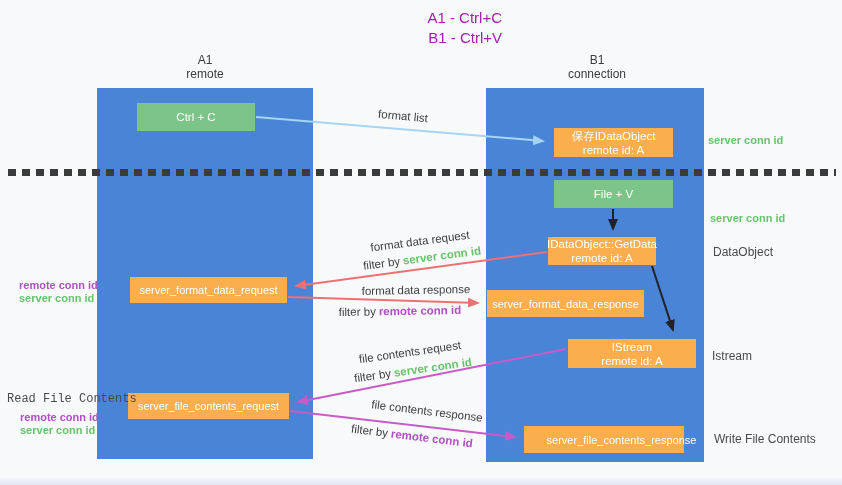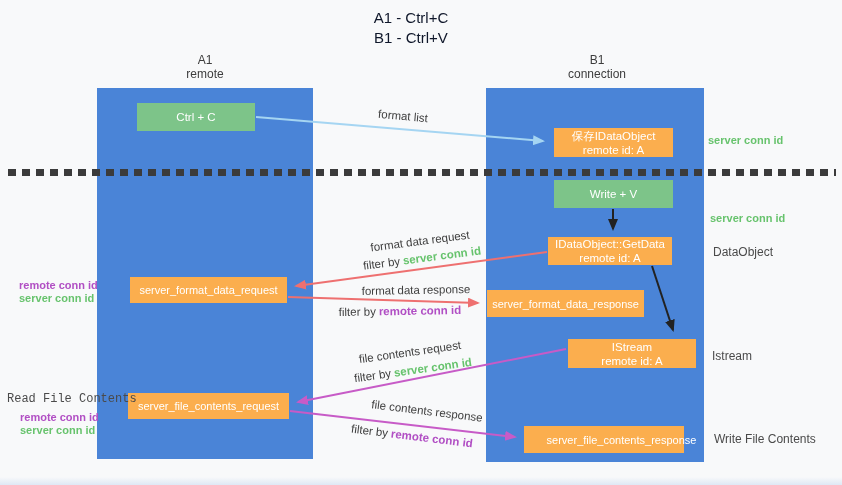--- a/index.html
+++ b/index.html
@@ -4,22 +4,22 @@
 <style>
   html,body{margin:0;padding:0;background:#f8f9fa;}
   .stage{
     position:relative;width:842px;height:485px;overflow:hidden;
     background:#f8f9fa;
     font-family:"Liberation Sans", sans-serif;
     color:#3f3f3f;
   }
   .abs{position:absolute;}
   .title{
-    left:320px;top:8px;width:182px;text-align:center;
-    font-size:15px;line-height:20px;color:#0f172a;
+    left:320px;top:8px;width:182px;text-align:right;
+    font-size:15px;line-height:20px;color:#a21caf;
   }
   .colhead{
     top:53px;width:120px;text-align:center;
     font-size:12px;line-height:14px;color:#3d3d3d;
   }
   .column{
     top:88px;background:#4a84d7;
   }
   .dotted{
     left:8px;top:169px;width:828px;height:7px;
@@ -94,28 +94,28 @@
     <line x1="547" y1="252" x2="296" y2="286" stroke="#ee7070" stroke-width="2" marker-end="url(#ah-red)"></line>
     <line x1="288" y1="297" x2="478" y2="303" stroke="#ee7070" stroke-width="2" marker-end="url(#ah-red)"></line>
     <line x1="566" y1="349" x2="298" y2="402" stroke="#c75bc7" stroke-width="2" marker-end="url(#ah-magenta)"></line>
     <line x1="290" y1="411" x2="515" y2="437" stroke="#c75bc7" stroke-width="2" marker-end="url(#ah-magenta)"></line>
   </svg>
 
   <div class="abs node green-box" style="left:137px;top:103px;width:118px;height:28px;">
     <div>Ctrl + C</div>
   </div>
   <div class="abs node green-box" style="left:554px;top:180px;width:119px;height:28px;">
-    <div>Write + V</div>
+    <div>File + V</div>
   </div>
 
   <div class="abs node orange-box" style="left:554px;top:128px;width:119px;height:29px;">
     <div>保存IDataObject</div>
     <div>remote id: A</div>
   </div>
-  <div class="abs node orange-box" style="left:548px;top:237px;width:124px;height:28px;">
+  <div class="abs node orange-box" style="left:548px;top:237px;width:108px;height:28px;">
     <div>IDataObject::GetData</div>
     <div>remote id: A</div>
   </div>
   <div class="abs node orange-box" style="left:568px;top:339px;width:128px;height:29px;">
     <div>IStream</div>
     <div>remote id: A</div>
   </div>
   <div class="abs node orange-box" style="left:130px;top:277px;width:157px;height:26px;font-size:11px;">
     <div>server_format_data_request</div>
   </div>

